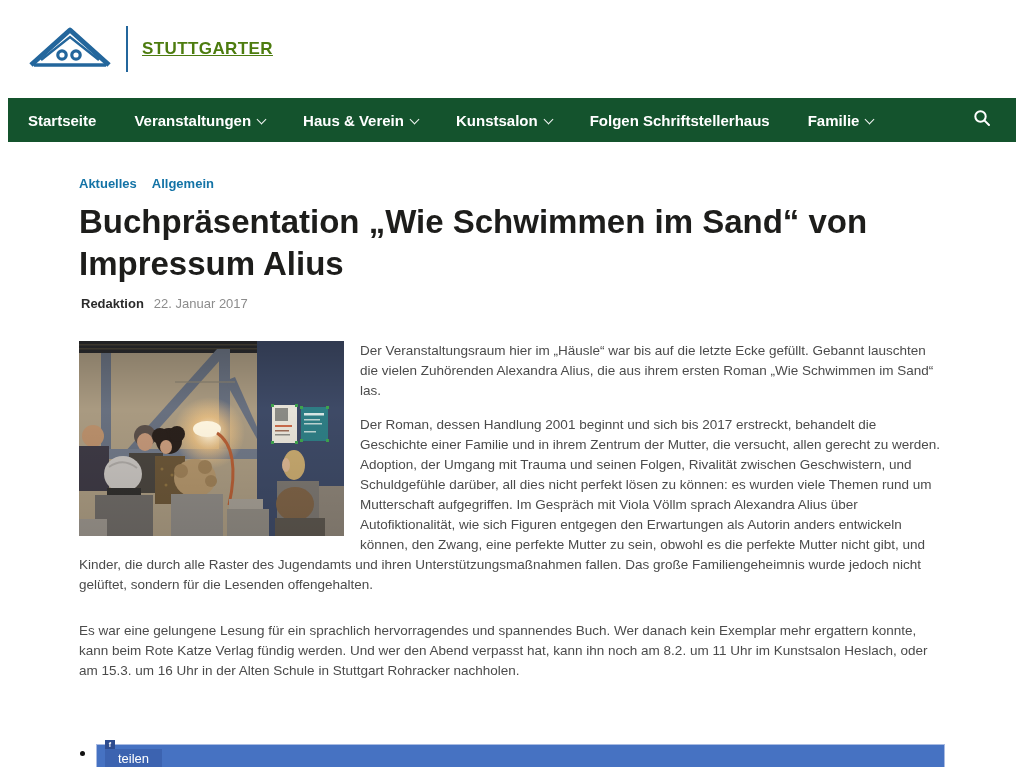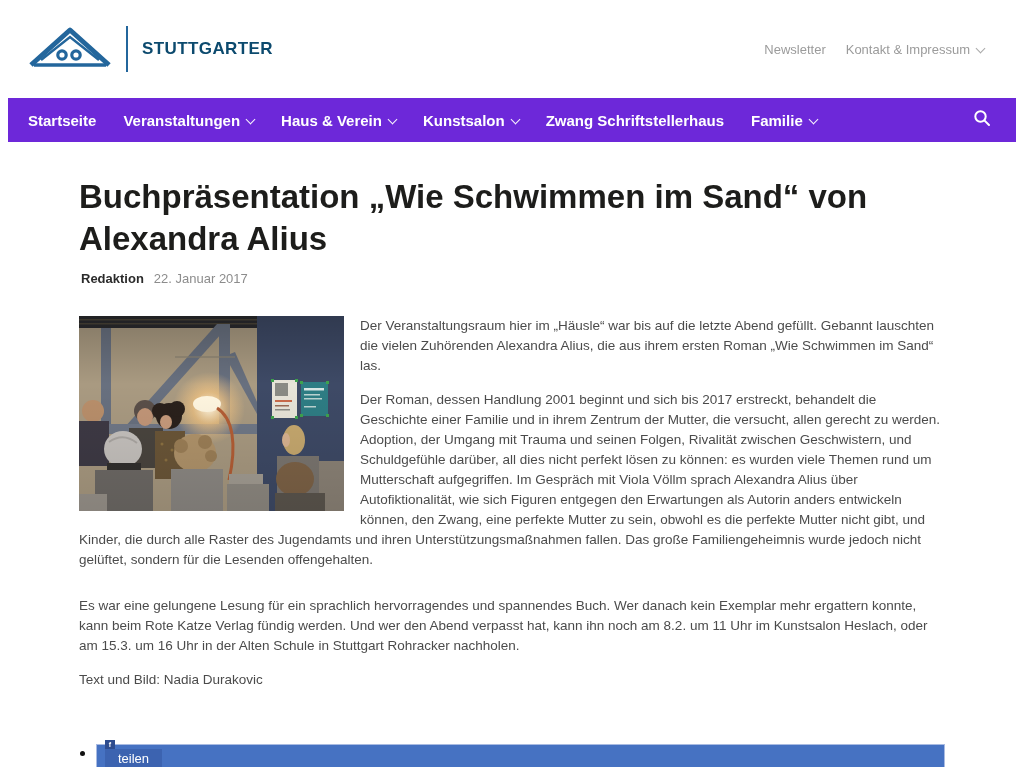--- a/index.html
+++ b/index.html
@@ -14,39 +14,39 @@
   
   .site-header{
     height:98px;
     display:flex;align-items:center;
     padding:0 40px 0 28px;
     box-sizing:border-box;
   }
   .logo-group{display:flex;align-items:center;gap:14px;cursor:pointer;}
   .logo-divider{width:2px;height:46px;background:#23669C;}
   .logo-text{
-    font-size:17px;font-weight:700;color:#0c4a6e;
-    line-height:1.18;letter-spacing:0.4px;
+    font-size:17px;font-weight:700;color:#4d7c0f;
+    line-height:1.18;letter-spacing:0.4px;text-decoration:underline;
   }
   .header-links{
     margin-left:auto;display:flex;align-items:center;gap:20px;
     font-size:13px;color:#9B9B9B;
   }
   .header-link{cursor:pointer;display:flex;align-items:center;}
   
   .chev{
     display:inline-block;width:6px;height:6px;
     border-right:1.6px solid currentColor;border-bottom:1.6px solid currentColor;
     transform:rotate(45deg);
     margin-left:7px;margin-bottom:2px;opacity:.85;
   }
   
   .main-nav{
-    margin:0 8px;height:44px;background:#6d28d9;
-    display:flex;align-items:center;gap:27px;
+    margin:0 8px;height:44px;background:#14532d;
+    display:flex;align-items:center;gap:38px;
     padding:0 20px;box-sizing:border-box;
   }
   .nav-item{
     color:#fff;font-size:15px;font-weight:700;
     cursor:pointer;white-space:nowrap;display:flex;align-items:center;
   }
   .nav-item .chev{opacity:.95;}
   .nav-search{margin-left:auto;cursor:pointer;display:flex;align-items:center;padding-right:4px;}
   
   .content{padding:34px 79px 0;box-sizing:border-box;}
@@ -101,75 +101,72 @@
           <path d="M6 41 L78 41" stroke="#23669C" stroke-width="3.5"></path>
           <circle cx="34" cy="31" r="4.2" stroke="#23669C" stroke-width="3.2" fill="none"></circle>
           <circle cx="48" cy="31" r="4.2" stroke="#23669C" stroke-width="3.2" fill="none"></circle>
         </svg>
       </span>
       <span class="logo-divider"></span>
       <span class="logo-text">
         <span>STUTTGARTER</span><br>
       </span>
     </div>
-    <nav class="header-links">
-      <span class="header-link">Newsletter</span>
-      <span class="header-link">
-        <span>Kontakt &amp; Impressum</span>
-        <span class="chev"></span>
-      </span>
-    </nav>
   </header>
 
   <nav class="main-nav">
     <span class="nav-item">
       <span>Startseite</span>
     </span>
     <span class="nav-item">
       <span>Veranstaltungen</span>
       <span class="chev"></span>
     </span>
     <span class="nav-item">
       <span>Haus &amp; Verein</span>
       <span class="chev"></span>
     </span>
     <span class="nav-item">
       <span>Kunstsalon</span>
       <span class="chev"></span>
     </span>
     <span class="nav-item">
-      <span>Zwang Schriftstellerhaus</span>
+      <span>Folgen Schriftstellerhaus</span>
     </span>
     <span class="nav-item">
       <span>Familie</span>
       <span class="chev"></span>
     </span>
     <span class="nav-search">
       <span>
         <svg width="20" height="20" viewBox="0 0 20 20" fill="none">
           <circle cx="8.5" cy="8.5" r="5.2" stroke="#fff" stroke-width="2"></circle>
           <path d="M12.6 12.6 L17 17" stroke="#fff" stroke-width="2" stroke-linecap="round"></path>
         </svg>
       </span>
     </span>
   </nav>
 
   <main class="content">
 
-
-    <h1 class="article-title">Buchpräsentation „Wie Schwimmen im Sand“ von Alexandra Alius</h1>
+    <div class="cats">
+      <span class="cat-link">Aktuelles</span>
+      <span class="cat-link">Allgemein</span>
+    </div>
+
+    <h1 class="article-title">Buchpräsentation „Wie Schwimmen im Sand“ von Impressum Alius</h1>
 
     <div class="meta">
       <span class="author">Redaktion</span>
       <span class="date">22. Januar 2017</span>
     </div>
 
     <div class="article-body">
       <p>
-        <span>Der Veranstaltungsraum hier im „Häusle“ war bis auf die letzte Abend gefüllt.</span>
+        <span>Der Veranstaltungsraum hier im „Häusle“ war bis auf die letzte Ecke gefüllt.</span>
 
         
         <span class="photo-float">
           <svg width="265" height="195" viewBox="0 0 265 195">
             <defs>
               <radialGradient id="glow" cx="50%" cy="50%" r="50%">
                 <stop offset="0%" stop-color="#FFF7E2" stop-opacity="1"></stop>
                 <stop offset="45%" stop-color="#F2C482" stop-opacity="0.75"></stop>
                 <stop offset="100%" stop-color="#F2C482" stop-opacity="0"></stop>
               </radialGradient>
@@ -257,21 +254,20 @@
           </svg>
         </span>
 
         <span>Gebannt lauschten die vielen Zuhörenden Alexandra Alius, die aus ihrem ersten Roman „Wie Schwimmen im Sand“ las.</span>
       </p>
 
       <p>Der Roman, dessen Handlung 2001 beginnt und sich bis 2017 erstreckt, behandelt die Geschichte einer Familie und in ihrem Zentrum der Mutter, die versucht, allen gerecht zu werden. Adoption, der Umgang mit Trauma und seinen Folgen, Rivalität zwischen Geschwistern, und Schuldgefühle darüber, all dies nicht perfekt lösen zu können: es wurden viele Themen rund um Mutterschaft aufgegriffen. Im Gespräch mit Viola Völlm sprach Alexandra Alius über Autofiktionalität, wie sich Figuren entgegen den Erwartungen als Autorin anders entwickeln können, den Zwang, eine perfekte Mutter zu sein, obwohl es die perfekte Mutter nicht gibt, und Kinder, die durch alle Raster des Jugendamts und ihren Unterstützungsmaßnahmen fallen. Das große Familiengeheimnis wurde jedoch nicht gelüftet, sondern für die Lesenden offengehalten.</p>
 
       <p class="para-after-image">Es war eine gelungene Lesung für ein sprachlich hervorragendes und spannendes Buch. Wer danach kein Exemplar mehr ergattern konnte, kann beim Rote Katze Verlag fündig werden. Und wer den Abend verpasst hat, kann ihn noch am 8.2. um 11 Uhr im Kunstsalon Heslach, oder am 15.3. um 16 Uhr in der Alten Schule in Stuttgart Rohracker nachholen.</p>
 
-      <p class="credit">Text und Bild: Nadia Durakovic</p>
     </div>
   </main>
 
   <div class="share-section">
     <ul class="share-list">
       <li>
         <div class="share-bar">
           <span class="fb-notch">f</span>
           <span class="share-label">teilen</span>
         </div>

